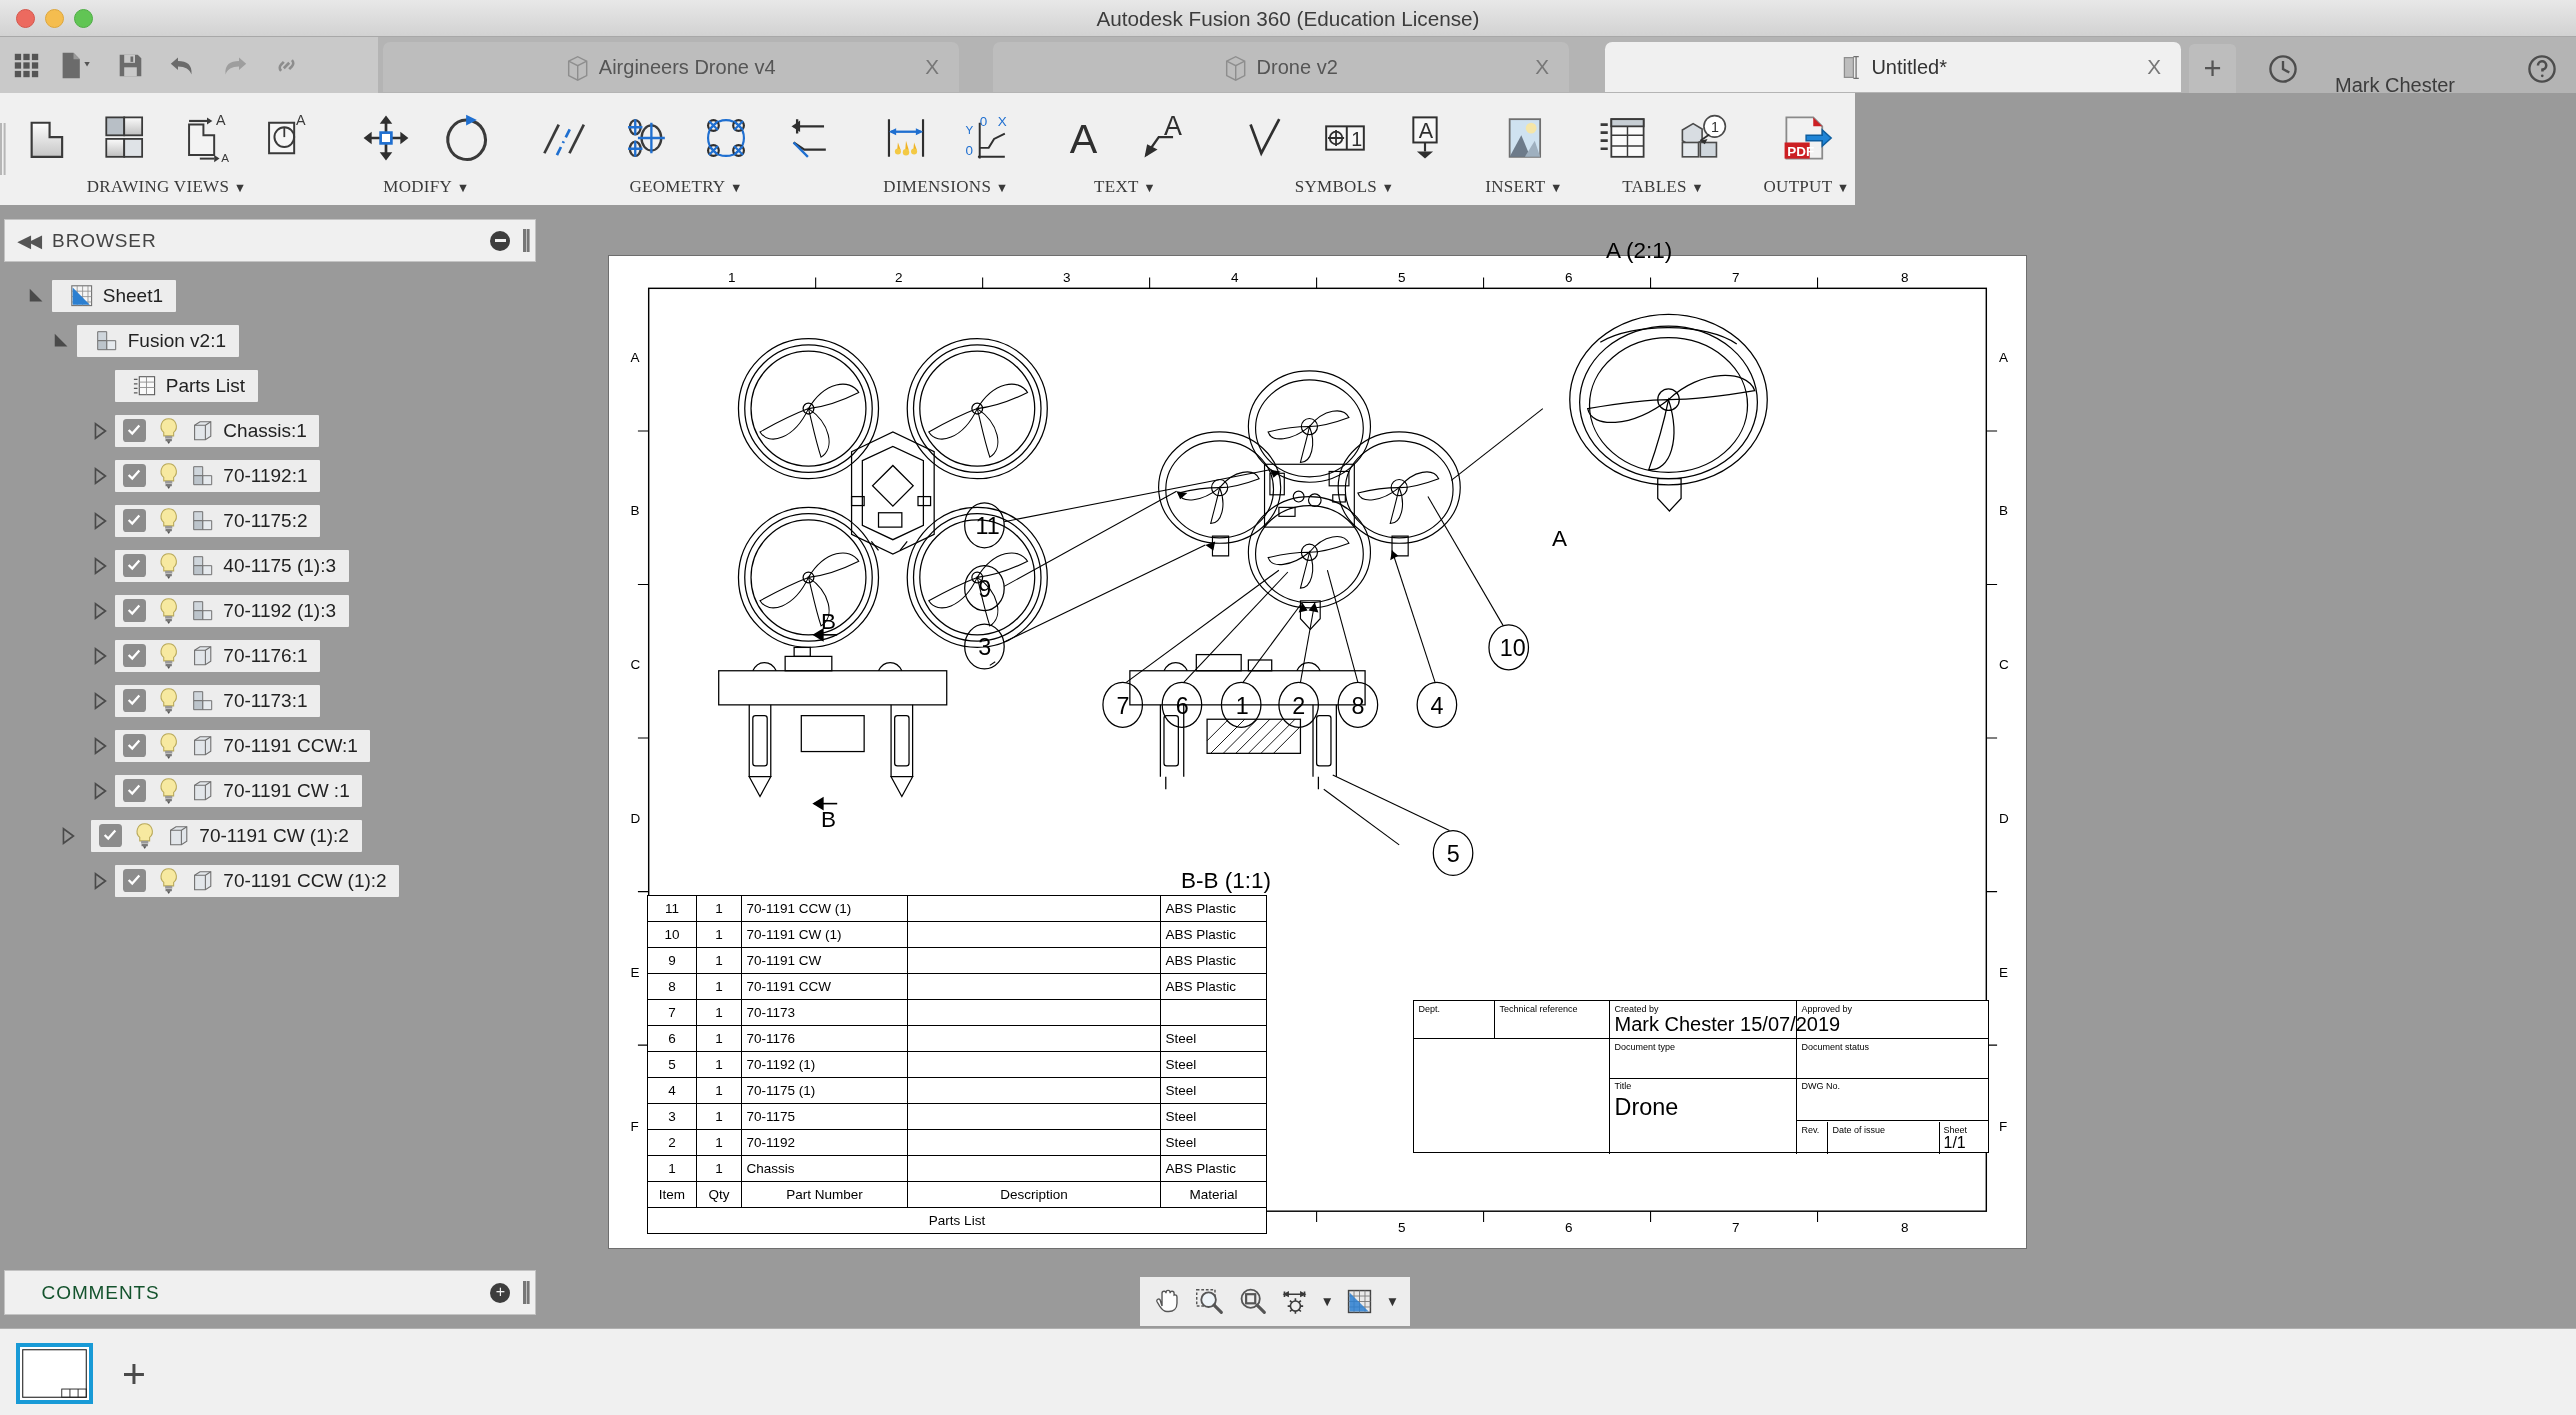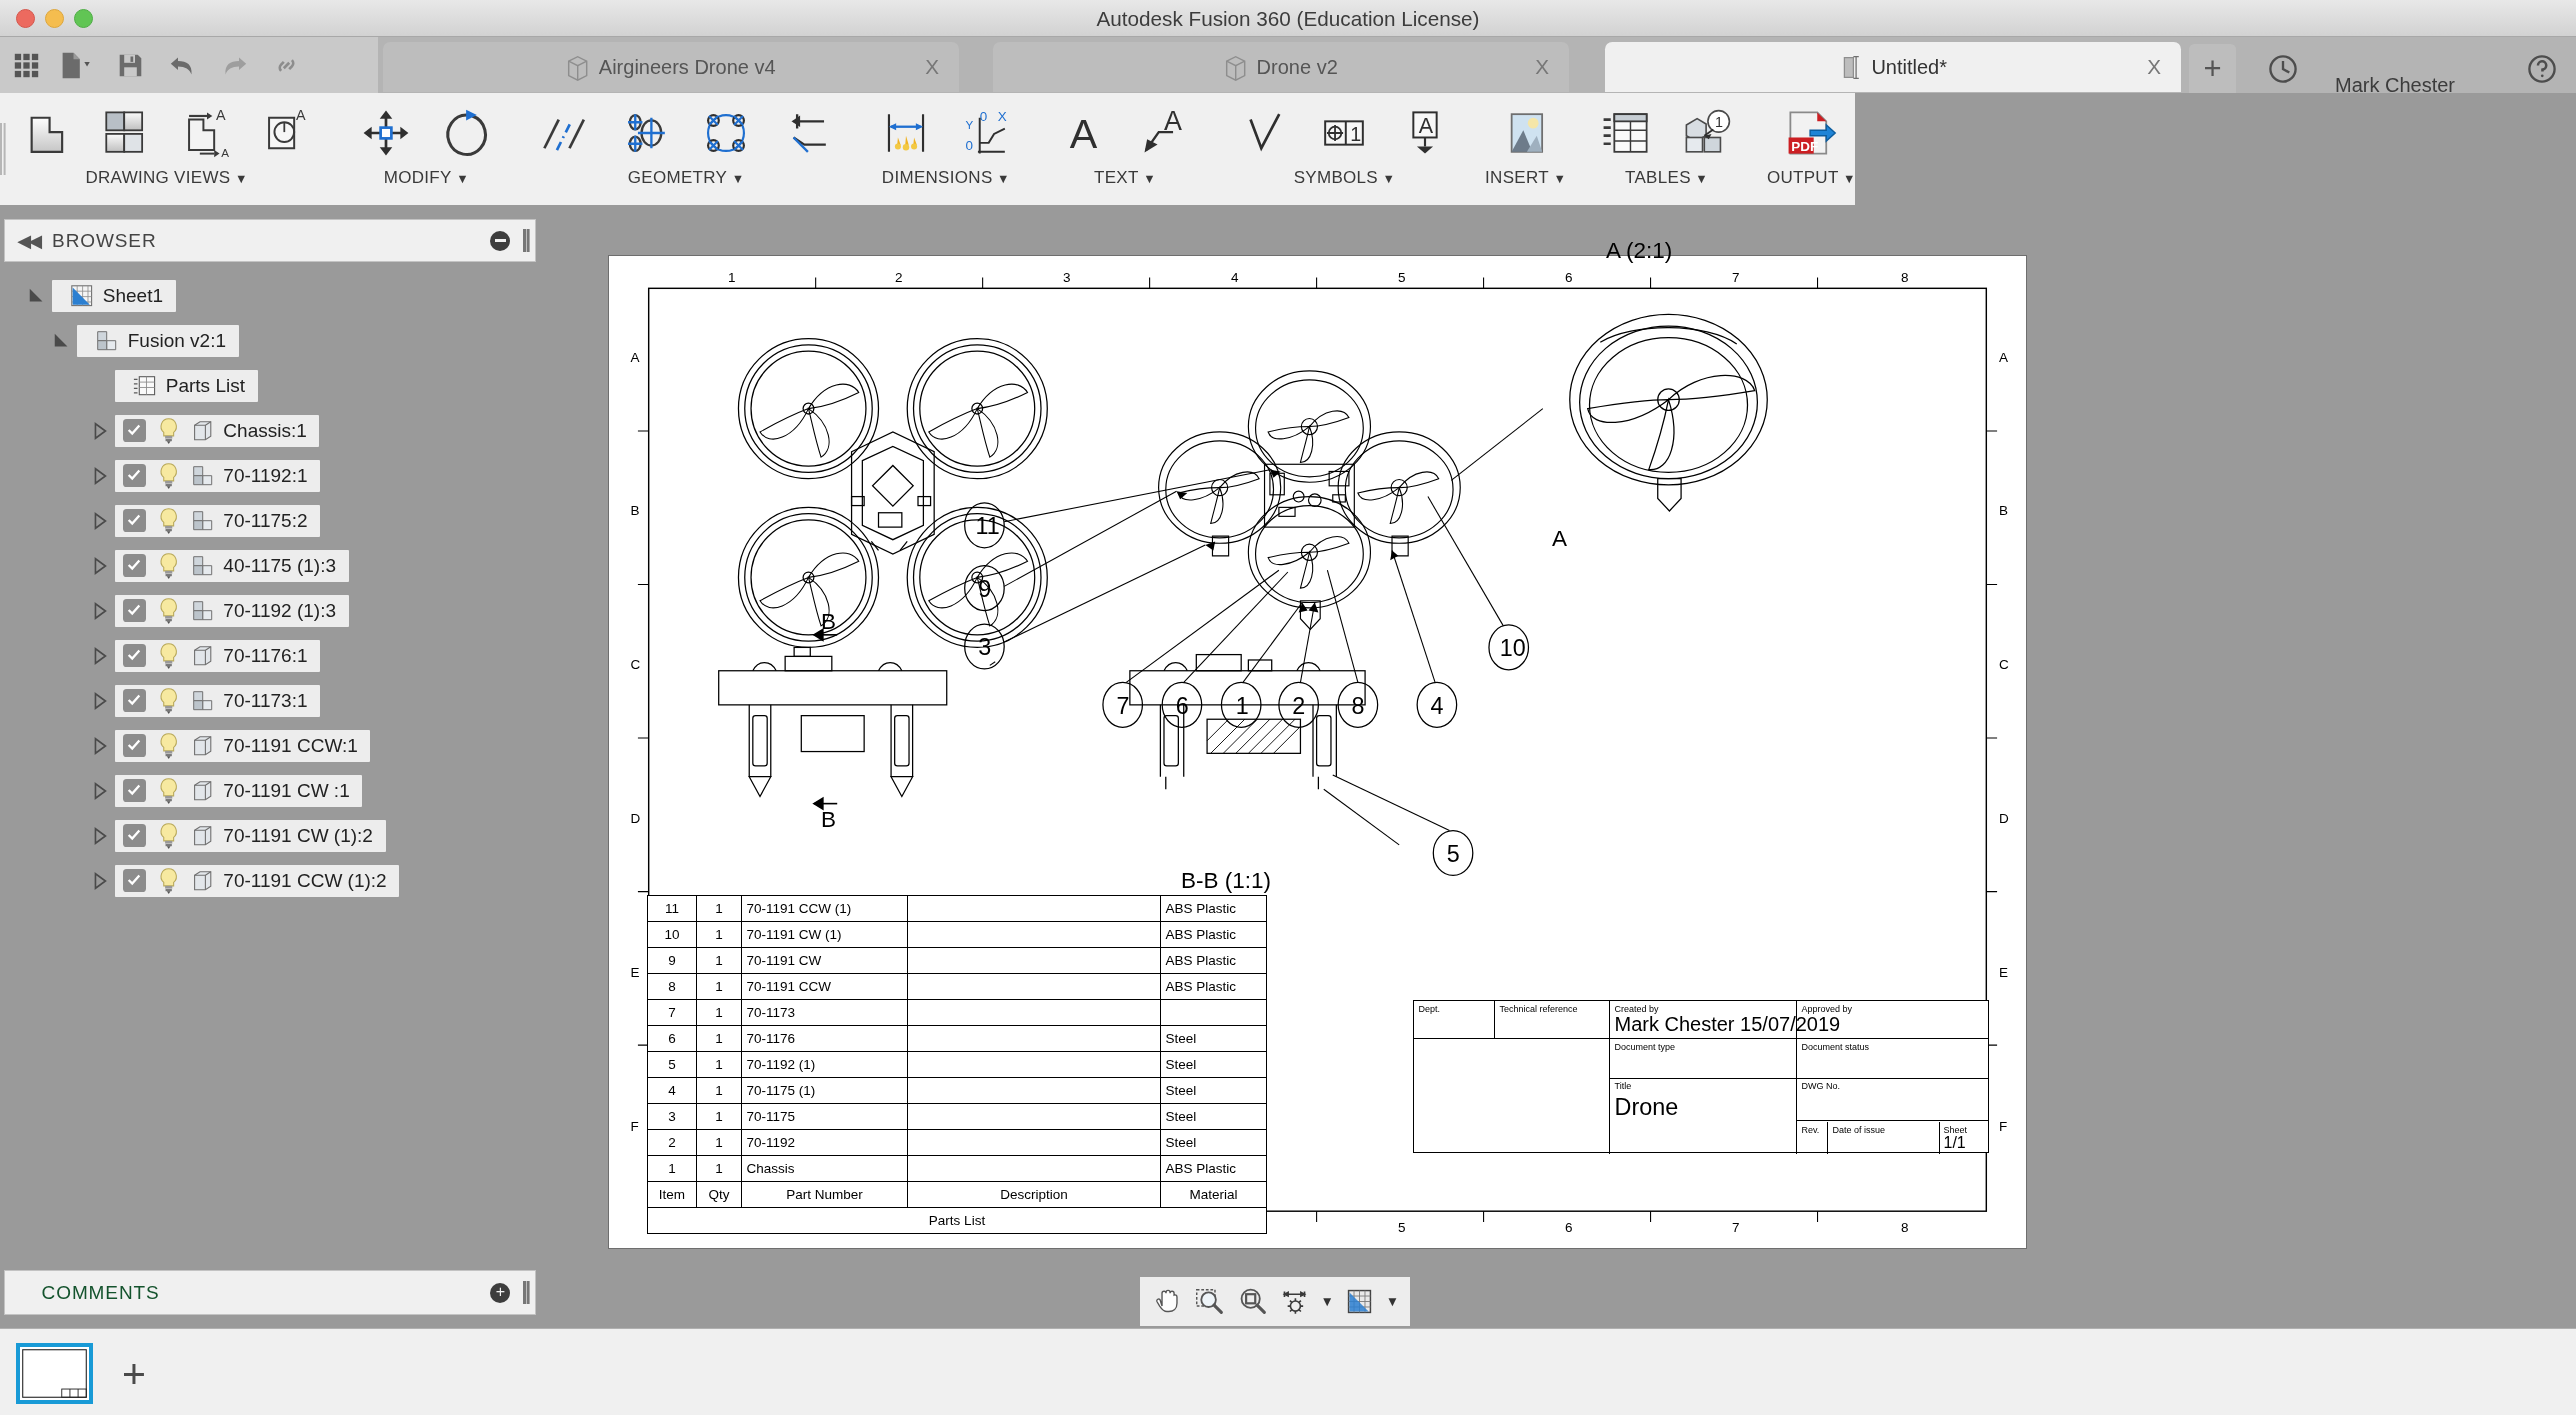--- a/index.html
+++ b/index.html
@@ -79,21 +79,21 @@
   }
   .grip { width: 18px; display:flex; align-items:center; justify-content:center; }
   .grip i { display:block; width:1.8px; height: 52px; background:#b6b6b6; box-shadow: 3.6px 0 0 #b6b6b6; }
   .panel { display: flex; flex-direction: column; align-items: center; padding: 0 5.4px; }
   .panel-icons { flex: 1; display: flex; align-items: center; gap: 3.6px; padding-top: 5.4px; }
   .ricon {
     width: 77px; height: 67px; display:flex; align-items:center; justify-content:center;
   }
   .panel-label {
     font-size: 17px; color: #3a3a3a; letter-spacing: 0.3px;
-    padding-bottom: 17px; white-space: nowrap;
+    padding-bottom: 8px; white-space: nowrap; font-family: Liberation Serif, serif;
   }
   .panel-label .caret { font-size: 12.6px; margin-left: 4.5px; }
   .vsep { width: 0.9px; background: #c4c4c4; margin: 9px 5.4px 31px 5.4px; }
 
   
   #browser-col {
     position: absolute; left: 0; top: 210px; width: 543px; height: 1054px;
     background: #9a9a9a;
   }
   #browser-header {
@@ -897,21 +897,21 @@
           </span>
           <span class="compicon">
             <svg width="23.4" height="23.4" viewBox="0 0 26 26">
               <path d="M4 7 L10 3 L22 3 L22 19 L16 23 L4 23 Z" fill="#e2e6ea" stroke="#6f6f6f" stroke-width="1.2"></path>
               <path d="M4 7 L16 7 L16 23 M16 7 L22 3" fill="none" stroke="#6f6f6f" stroke-width="1.2"></path>
             </svg>
           </span>
           <span class="tlabel">70-1191 CW :1</span>
         </span>
       </div>
-      <div class="trow" style="padding-left: 90px;">
+      <div class="trow" style="padding-left: 58px; gap: 8px;">
         <span class="arrow-closed"><svg width="20" height="20" viewBox="0 0 22 22">
             <path d="M6 3 L17 11 L6 19 Z" fill="none" stroke="#4a4a4a" stroke-width="1.8"></path>
           </svg></span>
         <span class="tpill">
           <span class="chk">
             <svg width="16" height="16" viewBox="0 0 18 18" fill="none" stroke="#fff" stroke-width="2.6">
               <path d="M3 9 L7 13 L15 4"></path>
             </svg>
           </span>
           <span class="bulb">

